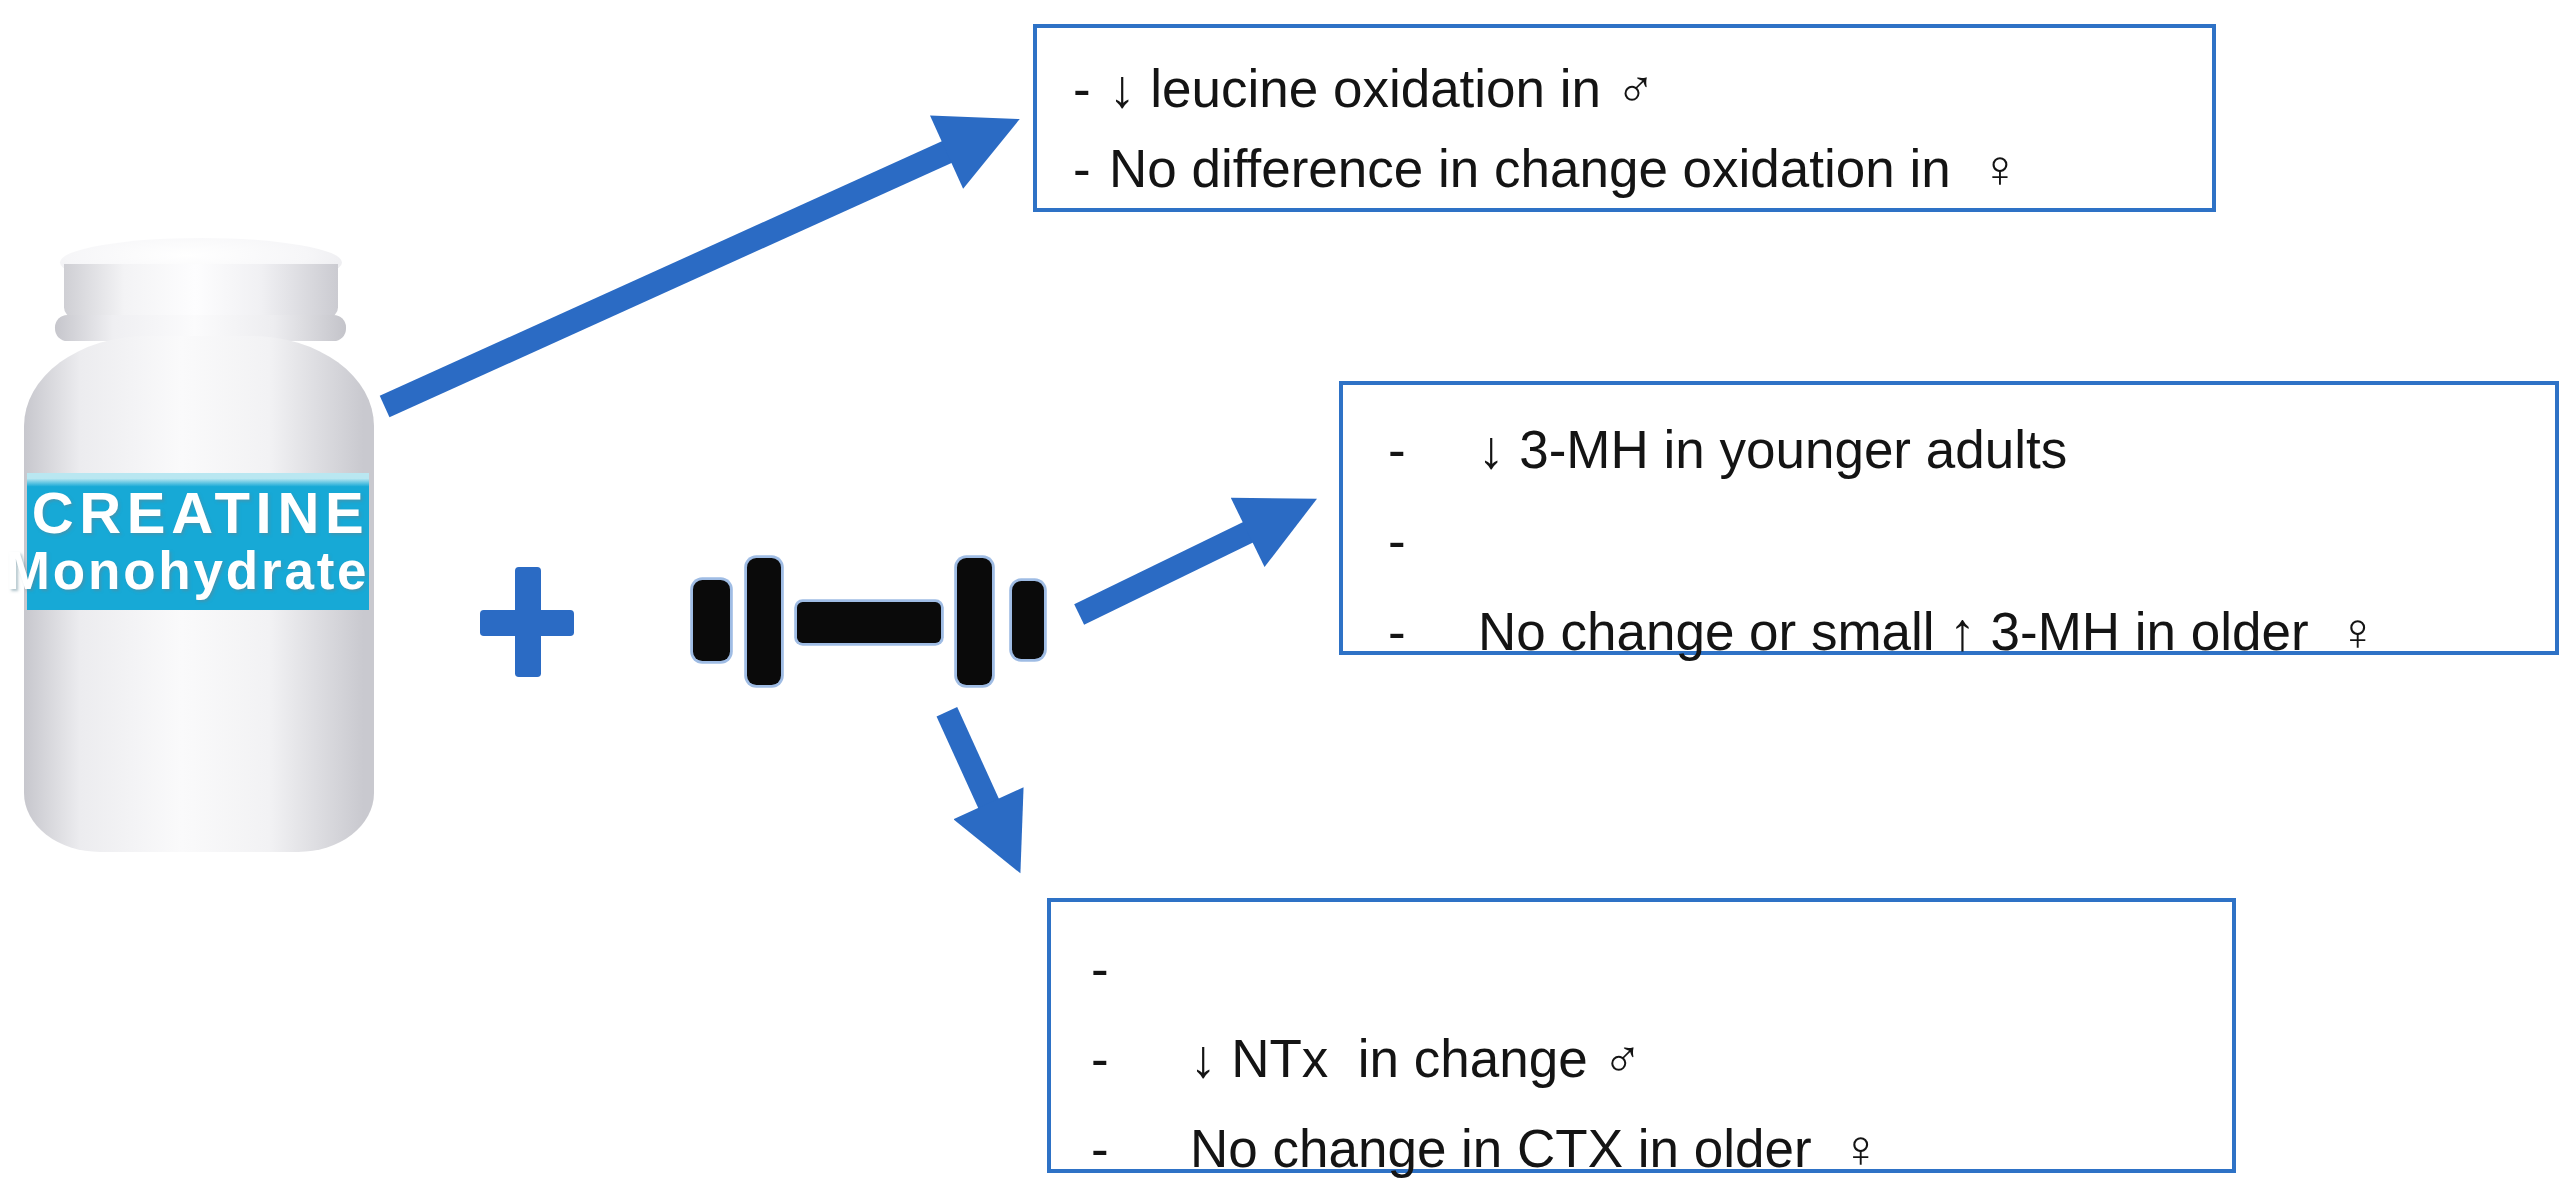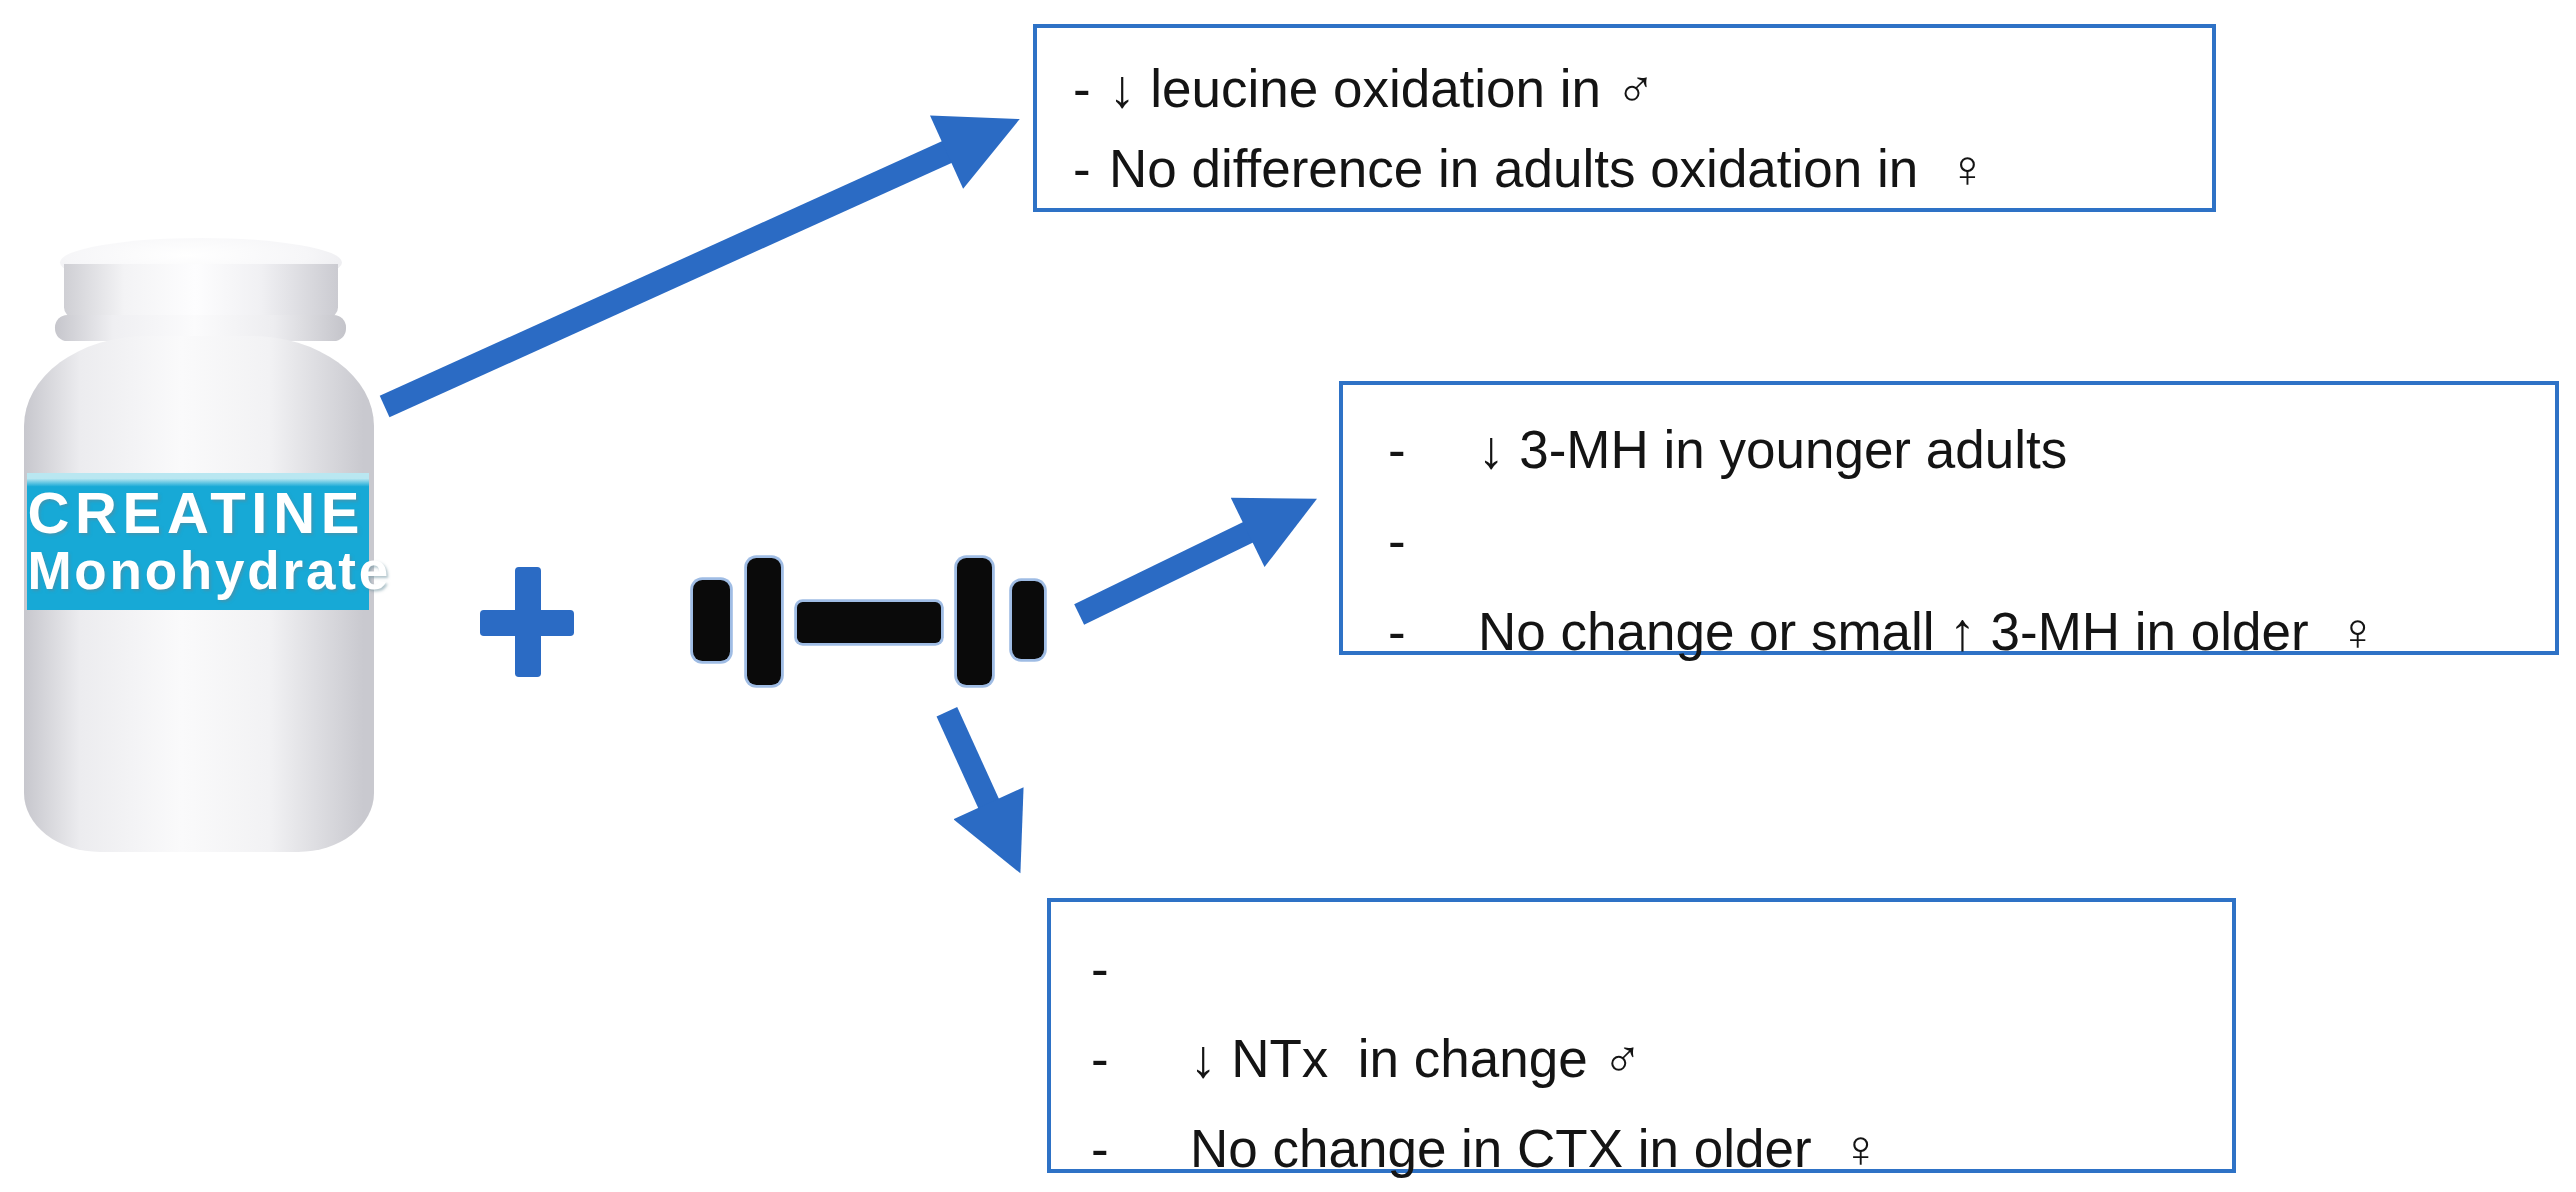--- a/index.html
+++ b/index.html
@@ -40,21 +40,21 @@
     border-radius:12.3px;
   }
   .bottle .body{
     position:absolute;left:0;top:98px;width:350px;height:516px;
     background:linear-gradient(90deg,#c7c7cd 0%,#ececef 16%,#fafafb 45%,#f2f2f4 70%,#c9c9cf 97%);
     border-radius:123px 123px 76px 76px / 90px 90px 59px 59px;
   }
   .bottle .label{
     position:absolute;left:3.8px;top:235px;width:342px;height:137px;
     background:linear-gradient(180deg,#b9e7f1 0%,#b9e7f1 4%,var(--label-cyan) 10%,var(--label-cyan) 100%);
-    display:flex;flex-direction:column;align-items:flex-start;justify-content:center;
+    display:flex;flex-direction:column;align-items:flex-end;justify-content:center;
     text-align:center;
   }
   .label-title{
     color:#ffffff;font-size:58px;font-weight:600;letter-spacing:5.7px;line-height:1.02;
     text-shadow:1.9px 1.9px 2.8px rgba(95,135,150,.5);
   }
   .label-subtitle{
     color:#ffffff;font-size:53px;font-weight:600;letter-spacing:2.8px;line-height:1.1;
     text-shadow:1.9px 1.9px 2.8px rgba(95,135,150,.5);
   }
@@ -132,21 +132,21 @@
     <span class="db small-r"></span>
   </div>
 
   <div class="obox box-leucine">
     <div class="row">
       <span class="bullet">-</span>
       <span class="txt">↓ leucine oxidation in ♂</span>
     </div>
     <div class="row">
       <span class="bullet">-</span>
-      <span class="txt">No difference in adults oxidation in  ♀</span>
+      <span class="txt">No difference in change oxidation in  ♀</span>
     </div>
   </div>
 
   <div class="obox box-3mh">
     <div class="row">
       <span class="bullet">-</span>
       <span class="txt">↓ 3-MH in younger adults</span>
     </div>
     <div class="row">
       <span class="bullet">-</span>

